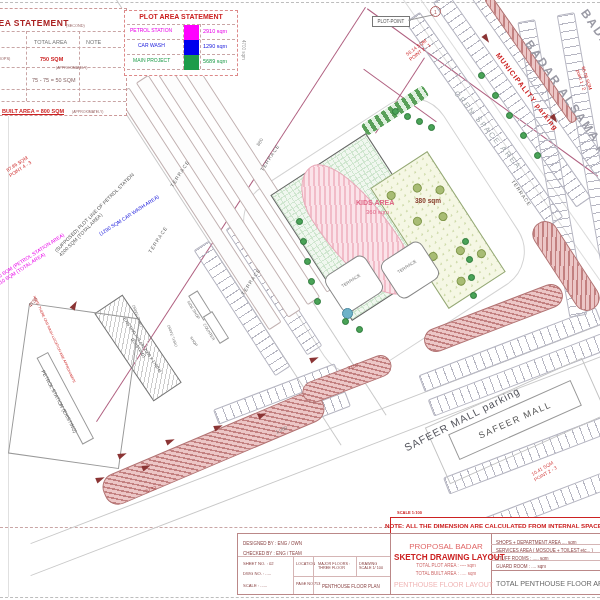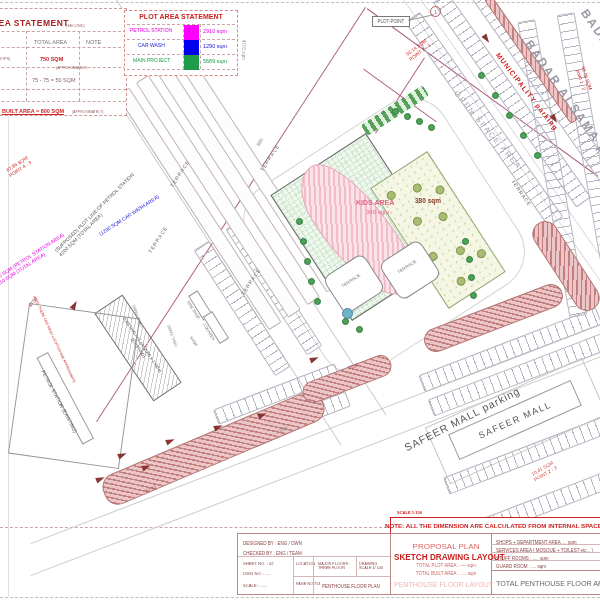--- a/index.html
+++ b/index.html
@@ -290,21 +290,21 @@
     <div class="s" style="left:55px;top:22px;width:0;height:38px;border-left:1px solid #d5b5b5"></div>
     <span class="lbl" style="left:58px;top:28px;font-size:3.8px;color:#8a4444">LOCATION</span>
     <span class="lbl" style="left:58px;top:48px;font-size:3.8px;color:#8a4444">PAGE NO 753</span>
     <div class="s" style="left:75px;top:22px;width:0;height:38px;border-left:1px solid #d5b5b5"></div>
     <div class="s" style="left:55px;top:42px;width:97px;height:0;border-top:1px solid #d5b5b5"></div>
     <span class="lbl" style="left:80px;top:28px;font-size:3.8px;color:#8a4444;white-space:normal;width:36px;display:block">MAJOR FLOORS : THREE FLOOR</span>
     <div class="s" style="left:118px;top:22px;width:0;height:20px;border-left:1px solid #d5b5b5"></div>
     <span class="lbl" style="left:121px;top:28px;font-size:3.8px;color:#8a4444;white-space:normal;width:30px;display:block">DRAWING SCALE 1/ 100</span>
     <span class="lbl" style="left:84px;top:50px;font-size:4.5px;color:#8a4444">PENTHOUSE FLOOR PLAN</span>
 
-    <span class="lbl ctr" style="left:168px;top:8px;width:80px;font-size:8px;color:#e06666">PROPOSAL PLAN</span>
+    <span class="lbl ctr" style="left:168px;top:8px;width:80px;font-size:8px;color:#e06666">PROPOSAL BADAR</span>
     <span class="lbl ctr" style="left:156px;top:19px;width:98px;font-size:8.2px;font-weight:bold;color:#cc2222">SKETCH DRAWING LAYOUT</span>
     <span class="lbl ctr" style="left:168px;top:29px;width:80px;font-size:4.5px;color:#cc6666">TOTAL PLOT AREA : ---- sqm</span>
     <span class="lbl ctr" style="left:168px;top:37px;width:80px;font-size:4.5px;color:#cc6666">TOTAL BUILT AREA : ..... sqm</span>
     <span class="lbl ctr" style="left:156px;top:47px;width:98px;font-size:7px;color:#f0b4b4">PENTHOUSE FLOOR LAYOUT</span>
 
     <span class="lbl" style="left:258px;top:6px;font-size:4.5px;color:#8a4444">SHOPS + DEPARTMENT AREA  .... sqm</span>
     <div class="s" style="left:253px;top:10px;width:109px;height:0;border-top:1px solid #d5b5b5"></div>
     <span class="lbl" style="left:258px;top:14px;font-size:4.5px;color:#8a4444">SERVICES AREA ( MOSQUE + TOILEST etc... )</span>
     <div class="s" style="left:253px;top:18px;width:109px;height:0;border-top:1px solid #d5b5b5"></div>
     <span class="lbl" style="left:258px;top:22px;font-size:4.5px;color:#8a4444">STUFF ROOMS : ..... sqm</span>

